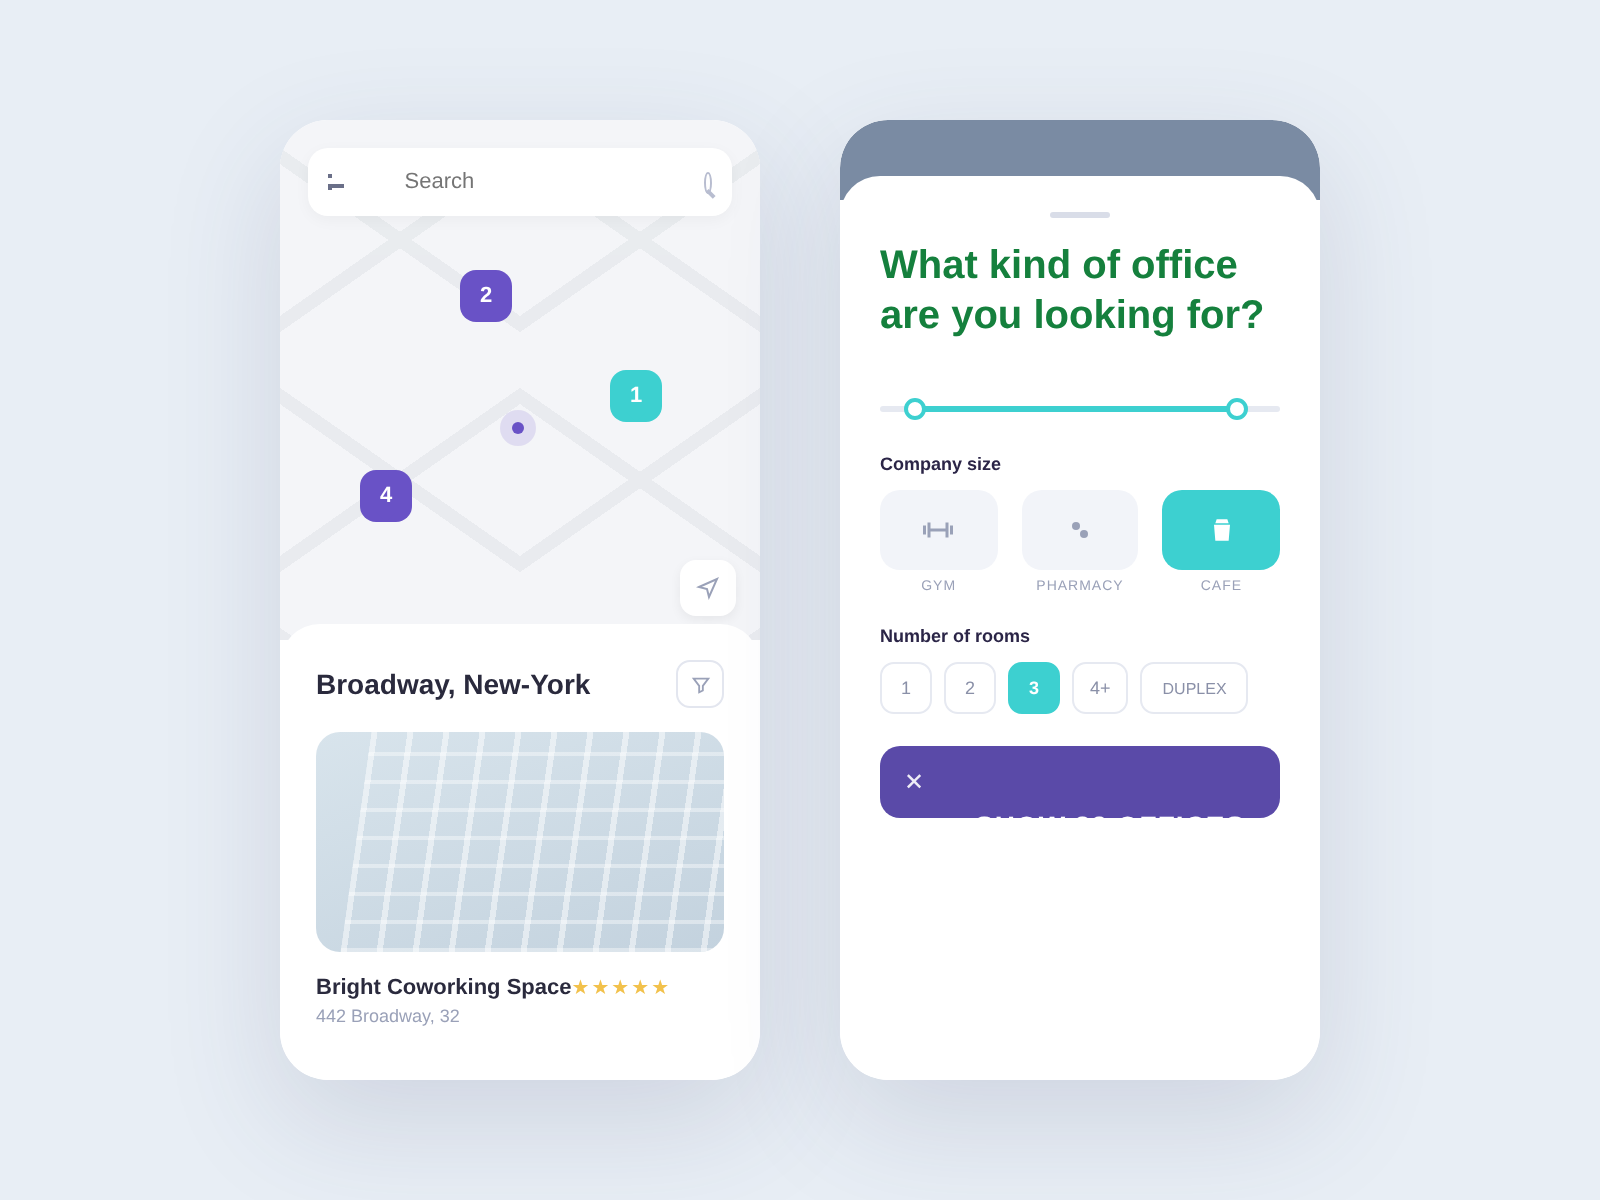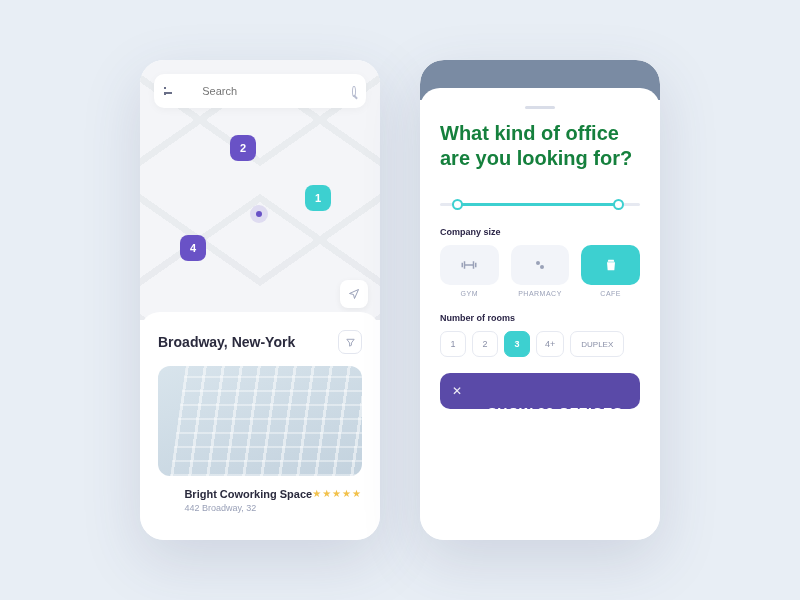--- a/index.html
+++ b/index.html
@@ -60,21 +60,21 @@
   padding:18px 18px 14px;
 }
 .card-head{display:flex;justify-content:space-between;align-items:center;margin-bottom:12px;}
 .loc-title{font-size:14px;font-weight:700;color:#2a2a3d;}
 .filter-chip{width:24px;height:24px;border:1px solid #e3e6ef;border-radius:7px;display:flex;align-items:center;justify-content:center;color:#9aa1b8;}
 .listing-img{height:110px;border-radius:12px;background:linear-gradient(160deg,#d8e4ec 0%,#c3d2de 100%);position:relative;overflow:hidden;margin-bottom:12px;}
 .listing-img::before{content:'';position:absolute;inset:0;background:
   repeating-linear-gradient(90deg,rgba(255,255,255,.5) 0 3px,transparent 3px 18px),
   repeating-linear-gradient(0deg,rgba(255,255,255,.4) 0 2px,transparent 2px 14px);
   transform:skewX(-8deg) translateX(20px);}
-.listing-row{display:flex;justify-content:flex-end;align-items:flex-start;}
+.listing-row{display:flex;justify-content:flex-start;align-items:flex-start;}
 .listing-name{font-size:11px;font-weight:700;color:#2a2a3d;}
 .listing-addr{font-size:9px;color:#9aa1b8;margin-top:3px;}
 .stars{color:#f2c14b;font-size:10px;letter-spacing:1px;}
 
 
 .phone-r{background:#fff;}
 .top-band{height:40px;background:#7a8ba3;border-radius:24px 24px 0 0;}
 .sheet{position:absolute;top:28px;left:0;right:0;bottom:0;background:#fff;border-radius:20px 20px 24px 24px;padding:18px 20px 14px;}
 .grab{width:30px;height:3px;background:#d9dde8;border-radius:3px;margin:0 auto 12px;}
 .q-title{font-size:20px;font-weight:800;color:#15803d;line-height:1.25;margin-bottom:26px;}

